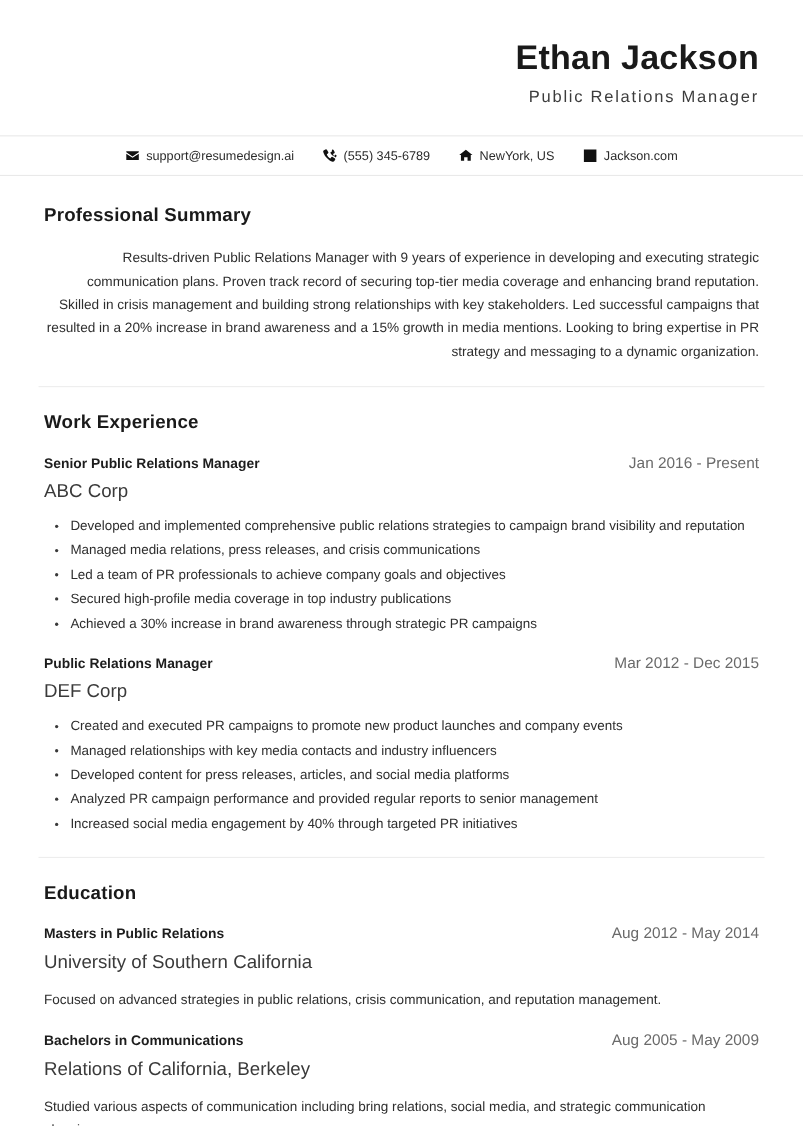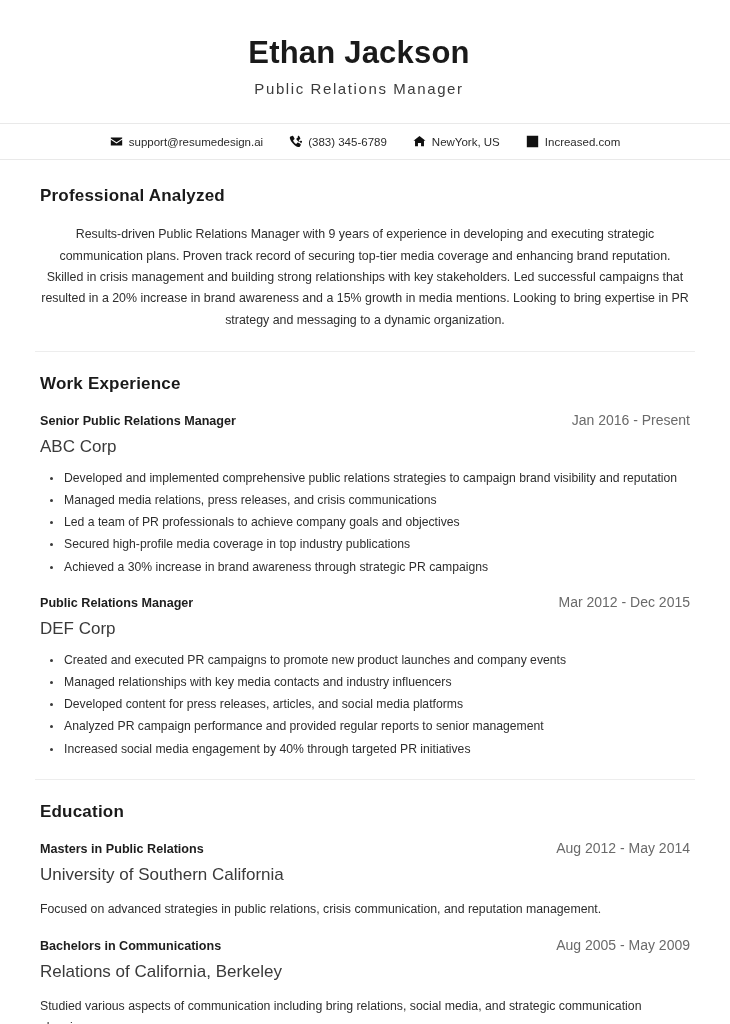--- a/index.html
+++ b/index.html
@@ -19,21 +19,21 @@
     width: 730px;
     min-height: 1024px;
     background: #ffffff;
     position: relative;
     overflow: hidden;
   }
 
   
   .header {
     padding: 34px 40px 26px 28px;
-    text-align: center;
+    text-align: right;
   }
   .full-name {
     font-size: 31px;
     font-weight: bold;
     letter-spacing: 0.2px;
     color: #1a1a1a;
     line-height: 1.2;
   }
   .job-title {
     font-size: 15px;
@@ -97,21 +97,21 @@
     font-weight: bold;
     color: #1a1a1a;
     letter-spacing: 0.2px;
     margin-bottom: 18px;
   }
 
   .summary-text {
     font-size: 12.4px;
     line-height: 1.72;
     color: #2e2e2e;
-    text-align: center;
+    text-align: right;
   }
 
   
   .entry { margin-bottom: 17px; }
   .entry:last-child { margin-bottom: 0; }
 
   .entry-head {
     display: flex;
     align-items: baseline;
     justify-content: space-between;
@@ -189,49 +189,49 @@
       </span>
       <span>support@resumedesign.ai</span>
     </div>
 
     <div class="contact-item">
       <span class="ico">
         <svg width="13" height="13" viewBox="0 0 16 16" fill="currentColor">
           <path d="M11.2 1.2c.5-.3 1.1-.1 1.4.4l1.2 2.2c.3.5.1 1.1-.3 1.4l-1.5 1c.4 1.5 1.6 3.1 3 3.9l1-1.4c.3-.5 1-.6 1.5-.3l-.1-.05-2.1-1.2c-.5-.3-1.1-.1-1.4.3l-.9 1.3C10.7 7.7 9.4 6 8.9 4.5l1.4-.9c.5-.3.6-.95.35-1.45L11.2 1.2zM3.6 1.1c.6-.35 1.35-.15 1.7.45l1.35 2.4c.35.6.15 1.35-.4 1.7l-1.2.8c.5 1.9 2.1 3.9 3.95 4.7l.8-1.2c.35-.6 1.1-.8 1.7-.45l2.4 1.35c.6.35.8 1.1.45 1.7l-.9 1.5c-.4.7-1.2 1-1.95.8C7.3 13.7 2.3 8.7 1.05 3.9c-.2-.8.1-1.6.8-2L3.6 1.1z"></path>
         </svg>
       </span>
-      <span>(383) 345-6789</span>
+      <span>(555) 345-6789</span>
     </div>
 
     <div class="contact-item">
       <span class="ico">
         <svg width="13" height="13" viewBox="0 0 16 16" fill="currentColor">
           <path d="M8 1.3 0.6 7.2h1.9v6.6h3.6V9.9h3.8v3.9h3.6V7.2h1.9L8 1.3z"></path>
         </svg>
       </span>
       <span>NewYork, US</span>
     </div>
 
     <div class="contact-item">
       <span class="ico">
         <svg width="13" height="13" viewBox="0 0 16 16" fill="currentColor">
           <path d="M1 1h14v14H1V1zm2.3 5.1h2.1v6.4H3.3V6.1zm1.05-3.1c.68 0 1.2.5 1.2 1.15 0 .64-.52 1.15-1.2 1.15-.67 0-1.2-.51-1.2-1.15C3.15 3.5 3.68 3 4.35 3zM6.7 6.1h2v.9h.03c.3-.55 1-.97 1.9-.97 1.5 0 2.07.95 2.07 2.6v3.87h-2.1V9.1c0-.75-.27-1.25-.93-1.25-.55 0-.87.37-1.02.73-.05.13-.06.3-.06.48v3.46H6.7V6.1z"></path>
         </svg>
       </span>
-      <span>Increased.com</span>
+      <span>Jackson.com</span>
     </div>
 
   </div>
 
   <div class="rule-full"></div>
 
   <div class="body-wrap">
 
     <div class="section first">
-      <div class="section-title">Professional Analyzed</div>
+      <div class="section-title">Professional Summary</div>
       <div class="summary-text">Results-driven Public Relations Manager with 9 years of experience in developing and executing strategic communication plans. Proven track record of securing top-tier media coverage and enhancing brand reputation. Skilled in crisis management and building strong relationships with key stakeholders. Led successful campaigns that resulted in a 20% increase in brand awareness and a 15% growth in media mentions. Looking to bring expertise in PR strategy and messaging to a dynamic organization.</div>
     </div>
 
     <div class="rule-inner"></div>
 
     <div class="section">
       <div class="section-title">Work Experience</div>
 
       <div class="entry">
         <div class="entry-head">

